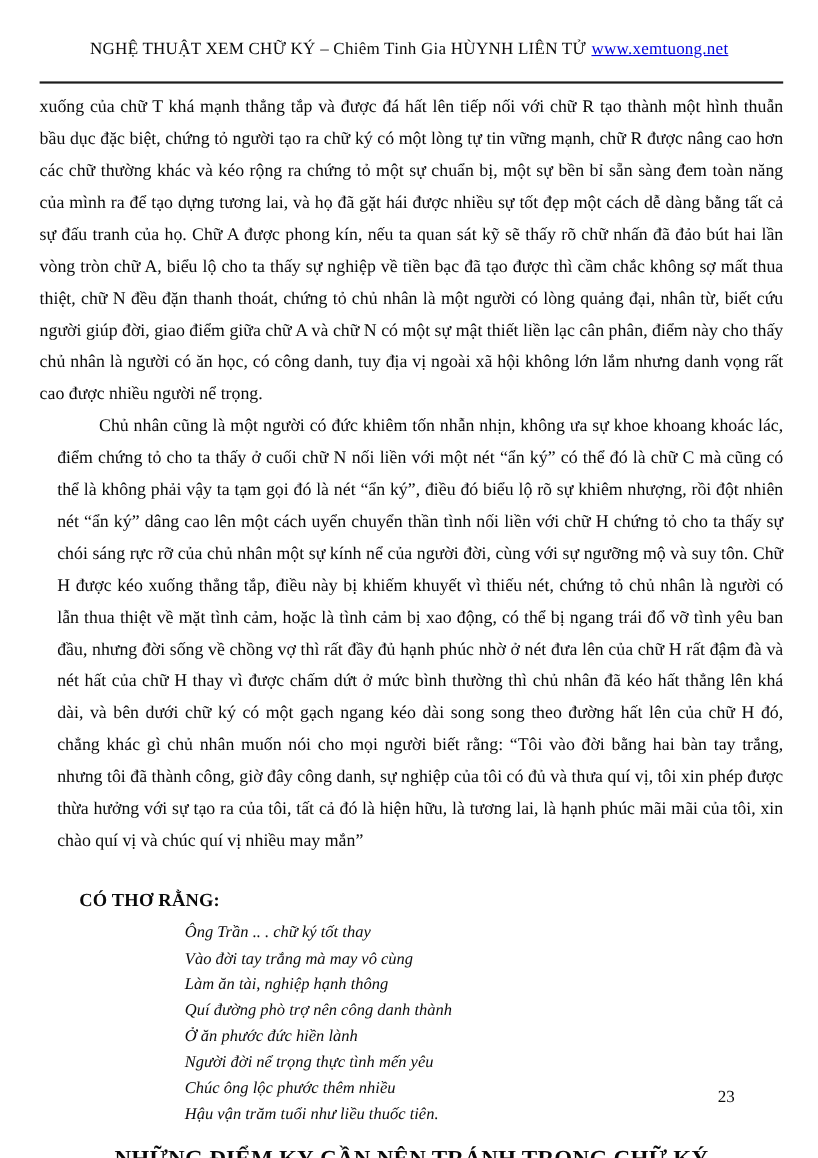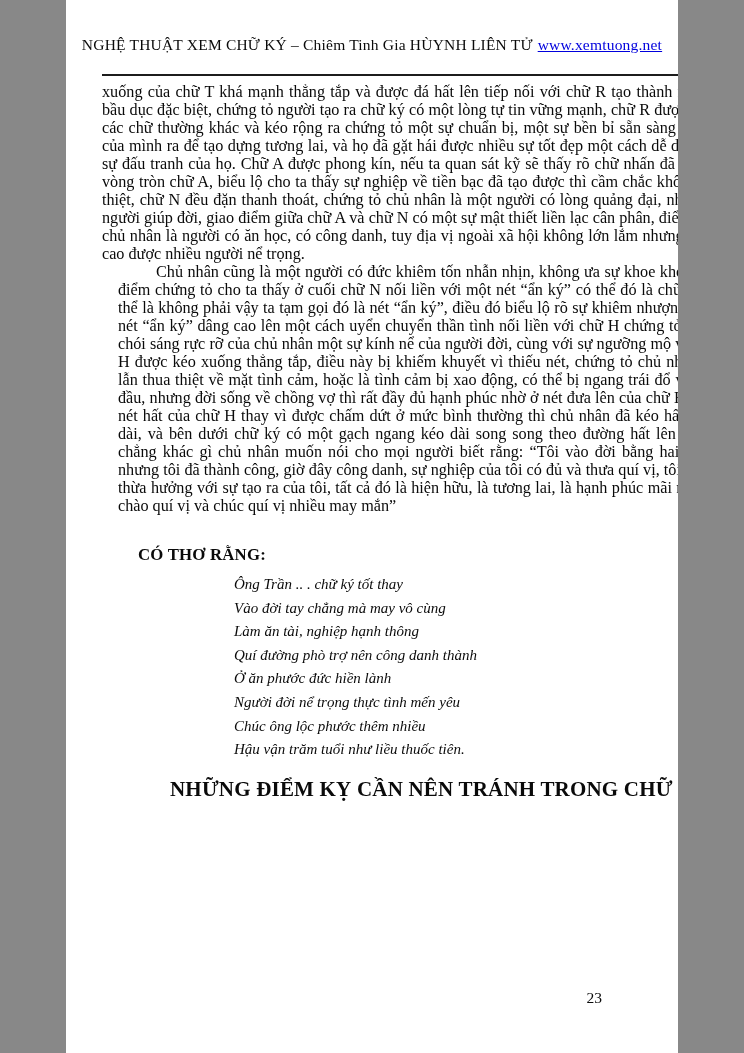--- a/index.html
+++ b/index.html
@@ -1,19 +1,19 @@
 <!DOCTYPE html>
 <html lang="vi"><head>
 <meta charset="utf-8">
 <style>
   * { margin: 0; padding: 0; box-sizing: border-box; }
   html, body { background: #888; }
   .page {
     position: relative;
-    width: 612px;
+    width: 744px;
     height: 1053px;
     margin: 0 auto;
     background: #ffffff;
     font-family: "Liberation Serif", "DejaVu Serif", serif;
     color: #0a0a0a;
     overflow: hidden;
   }
   .header {
     position: absolute;
     top: 36px;
@@ -39,21 +39,21 @@
     border-top: 2px solid #1c1c1c;
   }
   .content {
     position: absolute;
     top: 83px;
     left: 36px;
     width: 676px;
   }
   p.para {
     font-size: 16.2px;
-    line-height: 18px;
+    line-height: 29px;
     text-align: justify;
     margin: 0;
   }
   p.indent { text-indent: 38px; margin-left: 16px; }
   .poem-heading {
     margin-top: 30px;
     margin-left: 36px;
     font-weight: bold;
     font-size: 16.8px;
     letter-spacing: 0.2px;
@@ -94,21 +94,21 @@
   <div class="content">
 
     <p class="para">xuống của chữ T khá mạnh thẳng tắp và được đá hất lên tiếp nối với chữ R tạo thành một hình thuẫn bầu dục đặc biệt, chứng tỏ người tạo ra chữ ký có một lòng tự tin vững mạnh, chữ R được nâng cao hơn các chữ thường khác và kéo rộng ra chứng tỏ một sự chuẩn bị, một sự bền bỉ sẵn sàng đem toàn năng của mình ra để tạo dựng tương lai, và họ đã gặt hái được nhiều sự tốt đẹp một cách dễ dàng bằng tất cả sự đấu tranh của họ. Chữ A được phong kín, nếu ta quan sát kỹ sẽ thấy rõ chữ nhấn đã đảo bút hai lần vòng tròn chữ A, biểu lộ cho ta thấy sự nghiệp về tiền bạc đã tạo được thì cầm chắc không sợ mất thua thiệt, chữ N đều đặn thanh thoát, chứng tỏ chủ nhân là một người có lòng quảng đại, nhân từ, biết cứu người giúp đời, giao điểm giữa chữ A và chữ N có một sự mật thiết liền lạc cân phân, điểm này cho thấy chủ nhân là người có ăn học, có công danh, tuy địa vị ngoài xã hội không lớn lắm nhưng danh vọng rất cao được nhiều người nể trọng.</p>
 
     <p class="para indent">Chủ nhân cũng là một người có đức khiêm tốn nhẫn nhịn, không ưa sự khoe khoang khoác lác, điểm chứng tỏ cho ta thấy ở cuối chữ N nối liền với một nét “ẩn ký” có thể đó là chữ C mà cũng có thể là không phải vậy ta tạm gọi đó là nét “ẩn ký”, điều đó biểu lộ rõ sự khiêm nhượng, rồi đột nhiên nét “ẩn ký” dâng cao lên một cách uyển chuyển thần tình nối liền với chữ H chứng tỏ cho ta thấy sự chói sáng rực rỡ của chủ nhân một sự kính nể của người đời, cùng với sự ngưỡng mộ và suy tôn. Chữ H được kéo xuống thẳng tắp, điều này bị khiếm khuyết vì thiếu nét, chứng tỏ chủ nhân là người có lẫn thua thiệt về mặt tình cảm, hoặc là tình cảm bị xao động, có thể bị ngang trái đổ vỡ tình yêu ban đầu, nhưng đời sống về chồng vợ thì rất đầy đủ hạnh phúc nhờ ở nét đưa lên của chữ H rất đậm đà và nét hất của chữ H thay vì được chấm dứt ở mức bình thường thì chủ nhân đã kéo hất thẳng lên khá dài, và bên dưới chữ ký có một gạch ngang kéo dài song song theo đường hất lên của chữ H đó, chẳng khác gì chủ nhân muốn nói cho mọi người biết rằng: “Tôi vào đời bằng hai bàn tay trắng, nhưng tôi đã thành công, giờ đây công danh, sự nghiệp của tôi có đủ và thưa quí vị, tôi xin phép được thừa hưởng với sự tạo ra của tôi, tất cả đó là hiện hữu, là tương lai, là hạnh phúc mãi mãi của tôi, xin chào quí vị và chúc quí vị nhiều may mắn”</p>
 
     <div class="poem-heading">CÓ THƠ RẰNG:</div>
 
     <div class="poem">
       <div>Ông Trần .. . chữ ký tốt thay</div>
-      <div>Vào đời tay chẳng mà may vô cùng</div>
+      <div>Vào đời tay trắng mà may vô cùng</div>
       <div>Làm ăn tài, nghiệp hạnh thông</div>
       <div>Quí đường phò trợ nên công danh thành</div>
       <div>Ở ăn phước đức hiền lành</div>
       <div>Người đời nể trọng thực tình mến yêu</div>
       <div>Chúc ông lộc phước thêm nhiều</div>
       <div>Hậu vận trăm tuổi như liều thuốc tiên.</div>
     </div>
 
     <div class="section-heading">NHỮNG ĐIỂM KỴ CẦN NÊN TRÁNH TRONG CHỮ KÝ</div>
 

